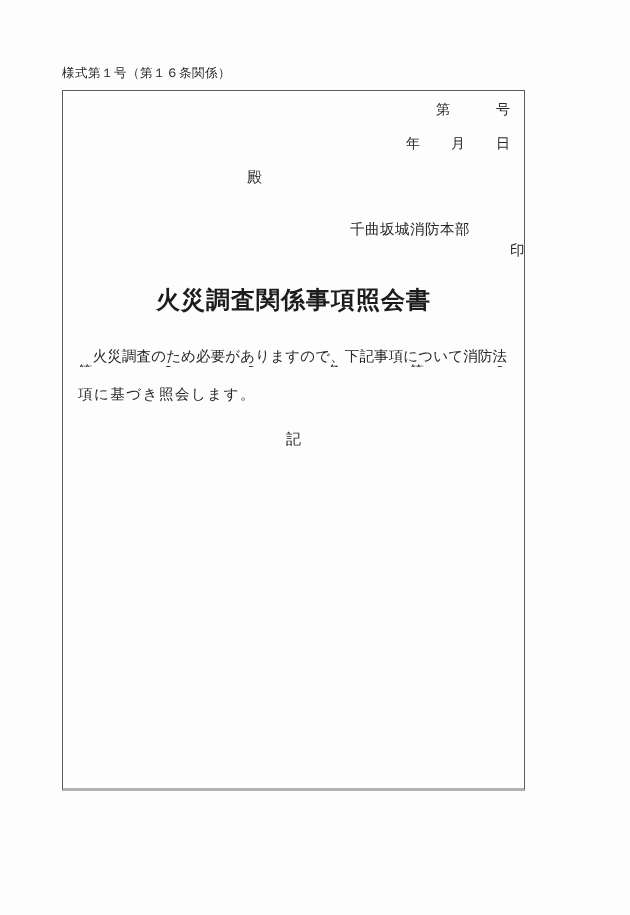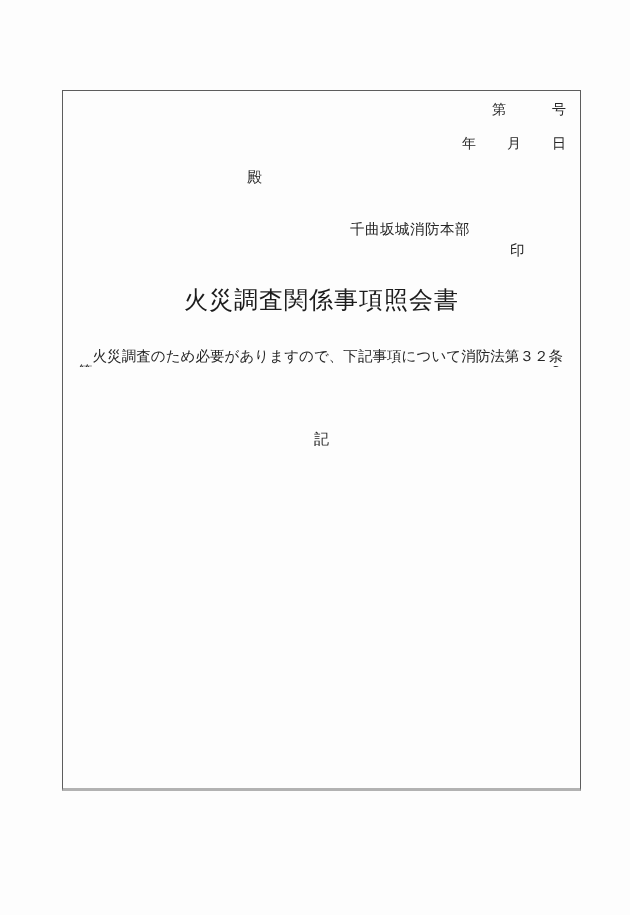--- a/index.html
+++ b/index.html
@@ -21,21 +21,21 @@
     left: 62px;
     top: 65px;
     font-size: 12.5px;
     letter-spacing: 0.5px;
     white-space: nowrap;
   }
   .form-box {
     position: absolute;
     left: 62px;
     top: 90px;
-    width: 519px;
+    width: 463px;
     height: 701px;
     border: 1px solid #5d5d5d;
     border-bottom: 3px solid #b2b2b2;
     box-sizing: border-box;
     background: #fdfdfd;
   }
   .form-box > div {
     position: absolute;
     line-height: 1;
     white-space: nowrap;
@@ -67,21 +67,21 @@
     top: 152px;
     left: 447px;
     font-size: 14.5px;
   }
   .doc-title {
     top: 197px;
     left: 0;
     width: 100%;
     text-align: center;
     font-size: 24px;
-    font-weight: normal;
+    font-weight: bold;
     letter-spacing: 1px;
     color: #1c1c1c;
     white-space: nowrap;
   }
   .body-line-1 {
     top: 258px;
     left: 15px;
     right: 17px;
     font-size: 14.5px;
     text-align: justify;
@@ -102,34 +102,36 @@
     width: 100%;
     text-align: center;
     font-size: 15px;
   }
 </style>
 </head>
 <body>
 
 <div class="page">
 
+  <div class="form-label">様式第１号（第１６条関係）</div>
 
   <div class="form-box">
 
     <div class="doc-number">第　　　号</div>
 
     <div class="doc-date">年　　月　　日</div>
 
     <div class="addressee">殿</div>
 
     <div class="sender">千曲坂城消防本部</div>
 
     <div class="seal">印</div>
 
     <div class="doc-title">火災調査関係事項照会書</div>
 
     <div class="body-line-1">　火災調査のため必要がありますので、下記事項について消防法第３２条第２</div>
 
+    <div class="body-line-2">項に基づき照会します。</div>
 
     <div class="record-marker">記</div>
 
   </div>
 </div>
 
 </body></html>

